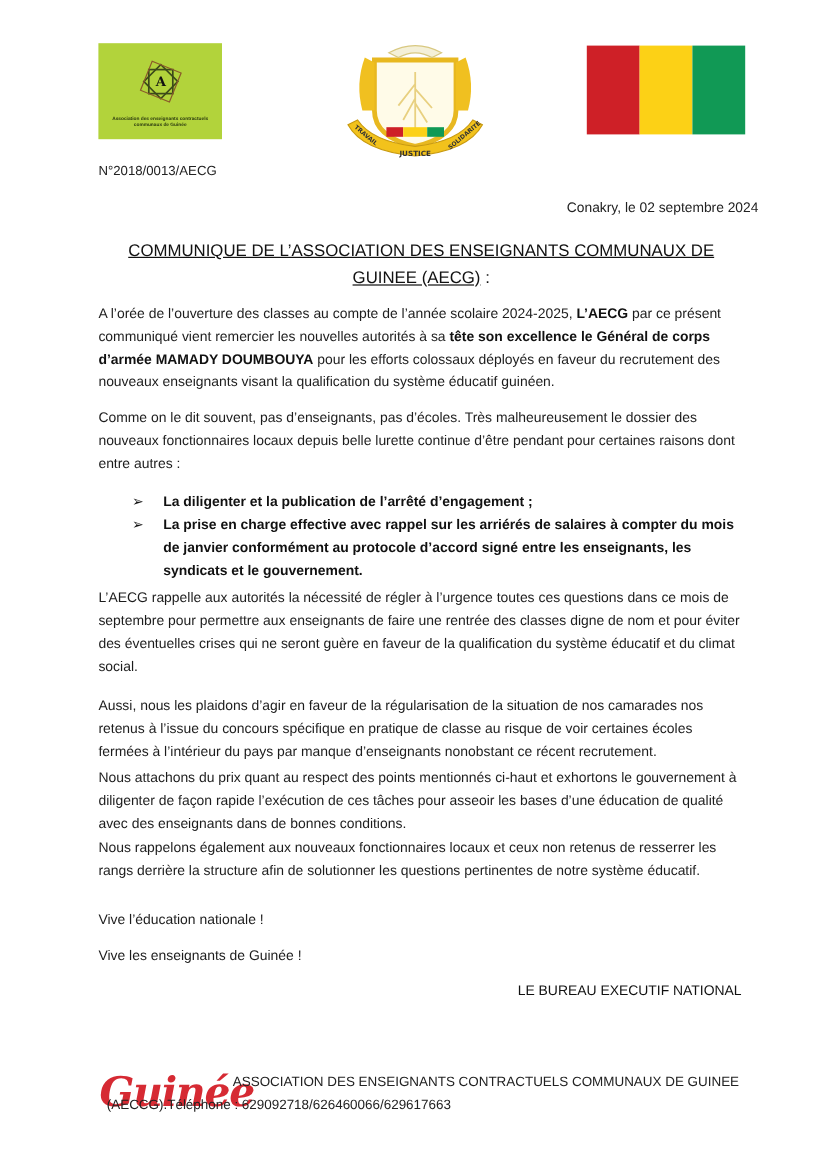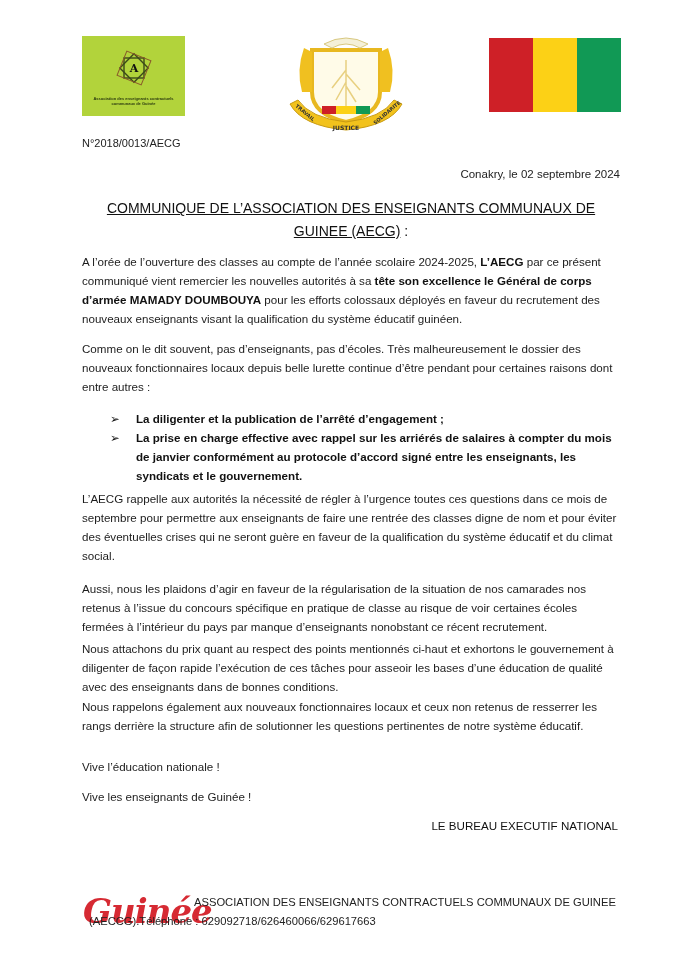--- a/index.html
+++ b/index.html
@@ -17,21 +17,21 @@
   }
   .logo-left .caption {
     position: absolute; left: 0; right: 0; top: 60px; text-align: center;
     font-size: 4px; line-height: 5px; color: #2b3a10; font-weight: bold;
   }
   .emblem { left: 282px; top: 30px; width: 128px; height: 108px; }
   .flag { left: 489px; top: 38px; width: 132px; height: 74px; display: flex; }
   .flag div { flex: 1; }
 
   .ref { left: 82px; top: 137px; font-size: 11px; color: #222; }
-  .date { right: 80px; top: 168px; font-size: 11.5px; color: #222; }
+  .date { right: 68px; top: 168px; font-size: 11.5px; color: #222; }
   .title {
     left: 82px; width: 538px; top: 197px; text-align: center;
     font-weight: normal; font-size: 14px; line-height: 23px; color: #111;
   }
   .title span.u { text-decoration: underline; }
 
   .para {
     left: 82px; width: 540px; font-size: 11.6px; line-height: 19px; color: #1c1c1c;
   }
   .para b { color: #111; }

